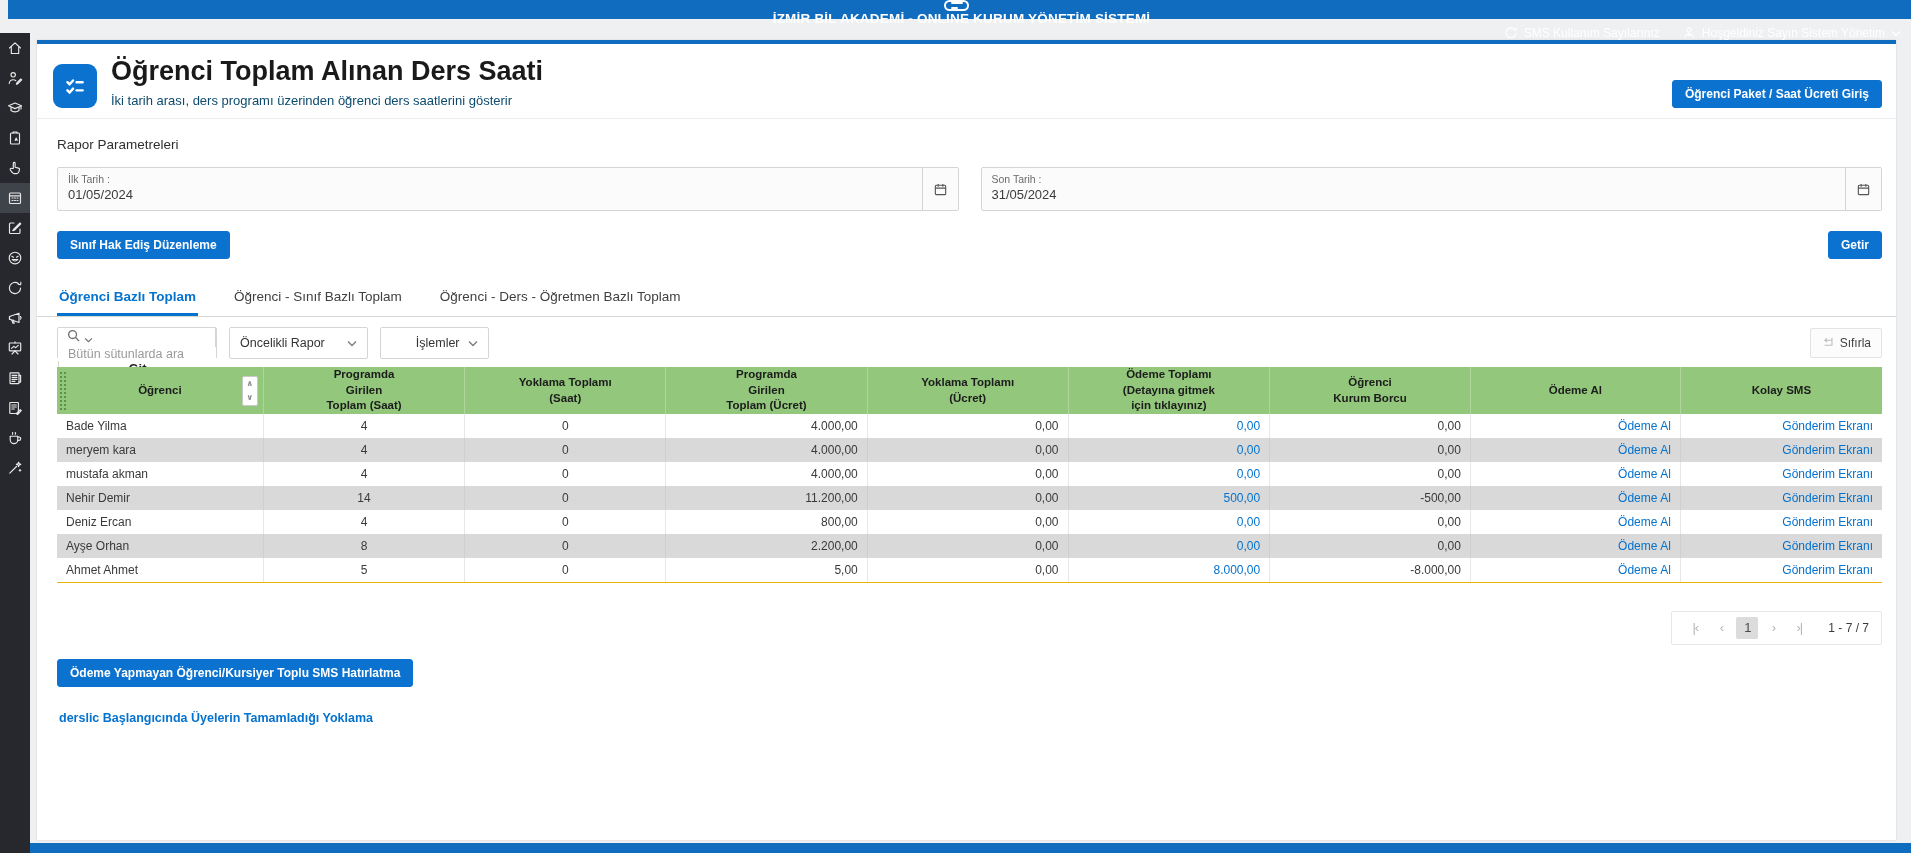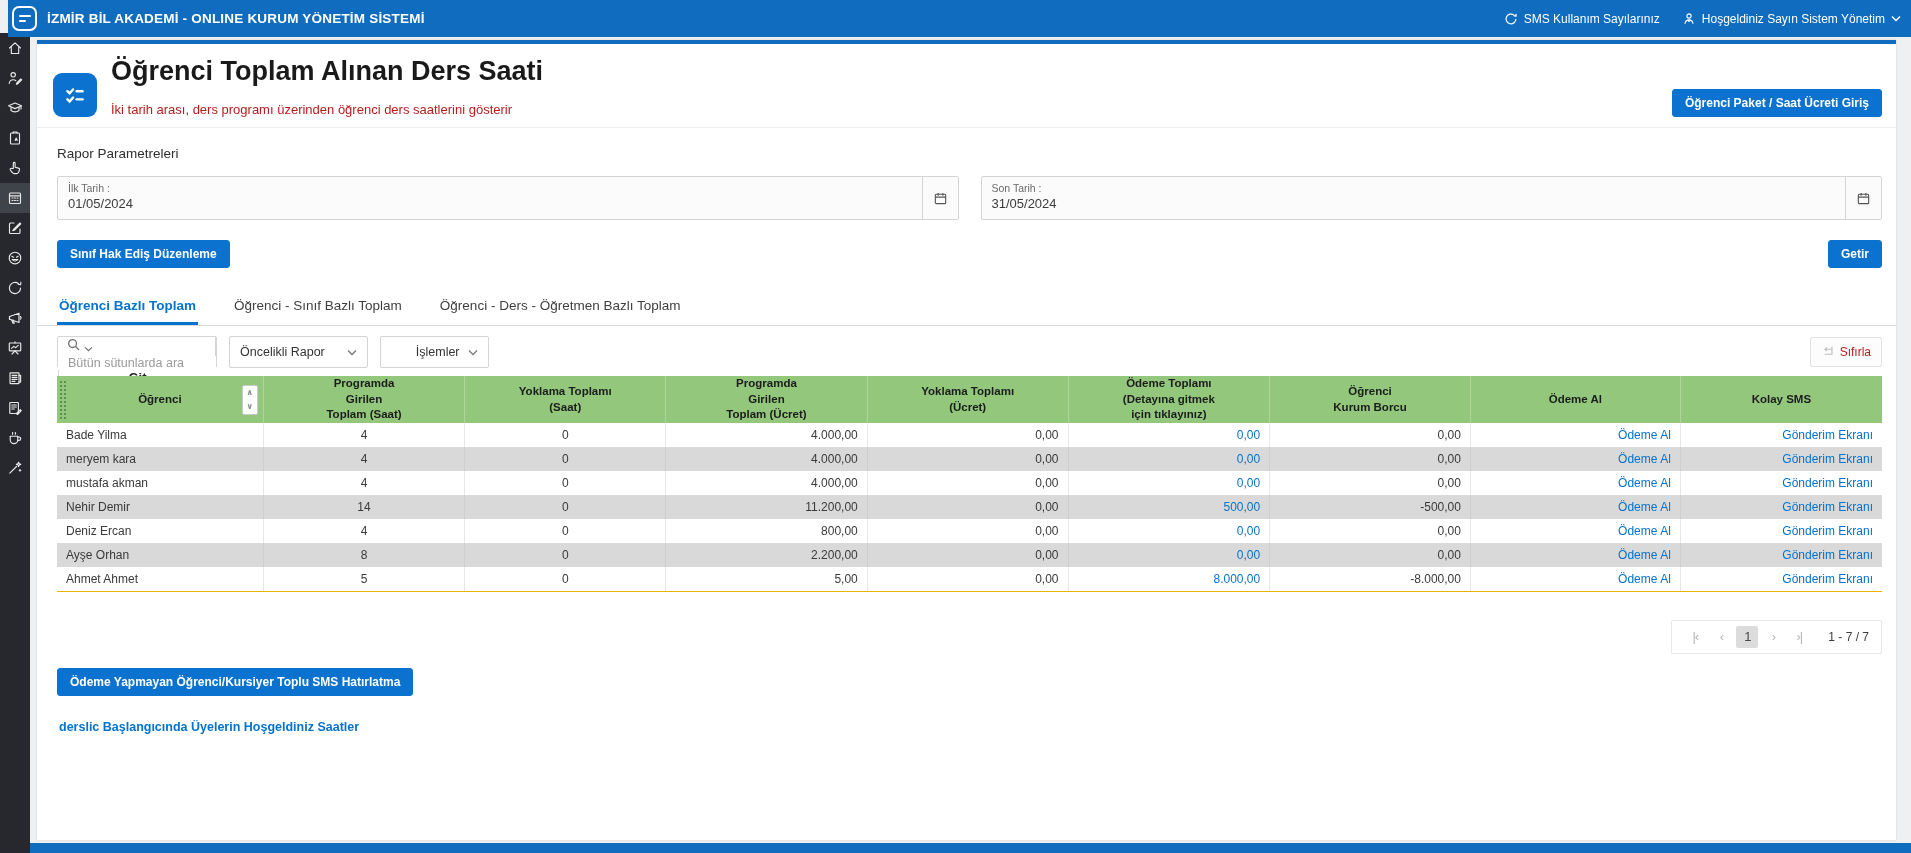--- a/index.html
+++ b/index.html
@@ -1,21 +1,21 @@
 <!DOCTYPE html>
 <html lang="tr"><head>
 <meta charset="utf-8">
 <style>
   * { margin:0; padding:0; box-sizing:border-box; }
   html,body { width:1911px; height:853px; overflow:hidden;
     font-family:"Liberation Sans","DejaVu Sans",sans-serif; background:#eef0f1; }
 
   
-  .topbar { position:absolute; top:0; left:8px; right:0; height:37px; background:#0f6cbf;
-    display:flex; align-items:center; padding:0 10px 0 4px; color:#fff; z-index:10; }
+  .topbar { position:absolute; top:0; left:8px; right:0; height:19px; background:#0f6cbf;
+    display:flex; align-items:center; padding:0 10px 0 4px; color:#fff; z-index:10;flex-direction:column; }
   .hamburger { width:25px; height:25px; border:2px solid #fff; border-radius:7px;
     display:flex; flex-direction:column; justify-content:center; gap:3px; padding:0 5px;
     background:transparent; cursor:pointer; }
   .hamburger i { display:block; height:2px; background:#fff; border-radius:1px; }
   .hamburger i:nth-child(1){ width:12px; } .hamburger i:nth-child(2){ width:7px; }
   .topbar-title { font-size:13.5px; font-weight:bold; margin-left:10px; letter-spacing:.2px; }
   .topbar-right { margin-left:auto; display:flex; align-items:flex-start; gap:22px; font-size:12px; }
   .topbar-item { display:flex; align-items:center; gap:6px; cursor:pointer; }
   .topbar-item svg { display:block; }
 
@@ -30,21 +30,21 @@
   .main { position:absolute; top:33px; left:30px; right:0; bottom:0; }
   .card { position:absolute; top:7px; left:7px; right:15px; bottom:13px; background:#fff;
     border-top:4px solid #0f6cbf; box-shadow:0 0 2px rgba(0,0,0,.12); overflow:hidden; }
   .bottom-strip { position:absolute; left:0; right:0; bottom:0; height:10px; background:#0f6cbf; }
 
   .card-header { display:flex; align-items:flex-end; padding:12px 14px 10px 16px; }
   .hdr-icon { width:44px; height:44px; background:#0b72d0; border-radius:9px; flex:0 0 auto;
     display:flex; align-items:center; justify-content:center; margin-top:3px; }
   .hdr-text { margin-left:14px; }
   .page-title { font-size:27px; font-weight:bold; color:#1a1a1a; line-height:1.15; }
-  .page-subtitle { font-size:13px; color:#b91c1c; margin-top:15px; }
+  .page-subtitle { font-size:13px; color:#0c4a6e; margin-top:6px; }
   .hdr-action { margin-left:auto; margin-top:14px; }
 
   .btn-blue { background:#0b72d0; color:#fff; border:1px solid #0b72d0; border-radius:3px;
     font-size:12px; font-weight:bold; padding:6px 12px; cursor:pointer;
     font-family:"Liberation Sans","DejaVu Sans",sans-serif; }
   .divider { border-bottom:1px solid #ececec; }
 
   .section { padding:0 14px 0 20px; }
   .section-title { font-size:13.5px; color:#2f2f2f; margin:18px 0 15px 0; }
 
@@ -71,21 +71,21 @@
   .search-iconbox { display:flex; align-items:center; gap:3px; padding:0 8px; border-right:1px solid #d5d5d5; color:#6f6f6f; cursor:pointer; }
   .search-input { border:none; outline:none; width:158px; padding:0 10px; font-size:12.5px; color:#333;
     font-family:"Liberation Sans","DejaVu Sans",sans-serif; }
   .search-input::placeholder { color:#9a9a9a; }
   .git-btn { border:none; border-left:1px solid #d5d5d5; background:#fff; font-size:13px; font-weight:bold; color:#222;
     padding:0 13px; cursor:pointer; font-family:"Liberation Sans","DejaVu Sans",sans-serif; }
   .select-box { display:flex; align-items:center; gap:22px; border:1px solid #d5d5d5; border-radius:2px;
     height:32px; background:#fff; padding:0 10px; font-size:12.5px; color:#333; cursor:pointer; }
   .select-box .chev { color:#7a7a7a; }
   .reset-btn { margin-left:auto; display:flex; align-items:center; gap:6px; border:1px solid #e3e3e3;
-    background:#fcfcfc; color:#b91c1c; border-radius:2px; height:30px; padding:0 10px; font-size:12px; cursor:default; }
+    background:#fcfcfc; color:#404040; border-radius:2px; height:30px; padding:0 10px; font-size:12px; cursor:default; }
 
   
   .table-wrap { padding:0 14px 0 20px; }
   table { border-collapse:collapse; width:100%; table-layout:fixed; }
   th { background:#93c77c; color:#1c1c1c; font-size:11.5px; font-weight:bold; height:47px;
     border-right:1px solid #aed69b; vertical-align:middle; position:relative; cursor:pointer; }
   th:last-child { border-right:none; }
   th .hlines { white-space:pre-line; line-height:1.35; display:block; text-align:center; padding:0 4px; }
   th.col-ogrenci .grip { position:absolute; left:2px; top:4px; bottom:4px; width:8px;
     background-image:radial-gradient(#5f8f4c 1px, transparent 1.1px); background-size:4px 4px; }
@@ -542,18 +542,18 @@
         <div class="pg-btn current">1</div>
         <div class="pg-btn">›</div>
         <div class="pg-btn">›|</div>
         <div class="pg-range">1 - 7 / 7</div>
       </div>
     </div>
 
     <div class="footer-actions">
       <button class="btn-blue">Ödeme Yapmayan Öğrenci/Kursiyer Toplu SMS Hatırlatma</button>
       <br>
-      <a class="hours-link">derslic Başlangıcında Üyelerin Hoşgeldiniz Saatler</a>
+      <a class="hours-link">derslic Başlangıcında Üyelerin Tamamladığı Yoklama</a>
     </div>
 
   </div>
   <div class="bottom-strip"></div>
 </div>
 
 </body></html>

